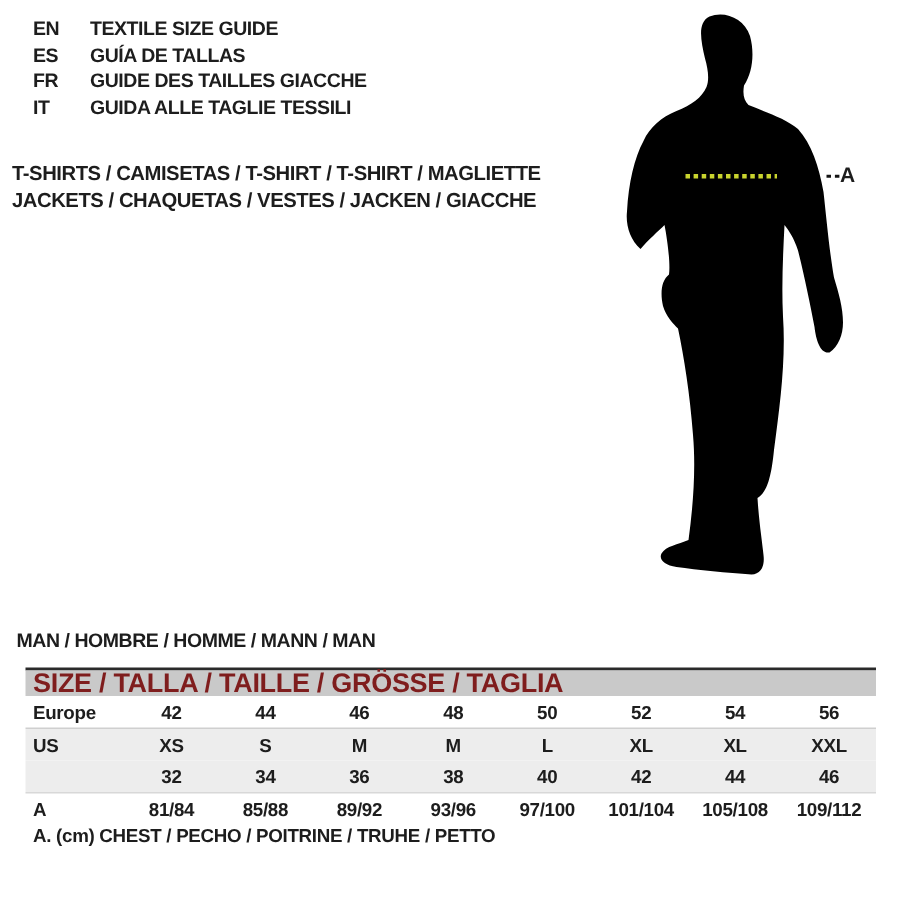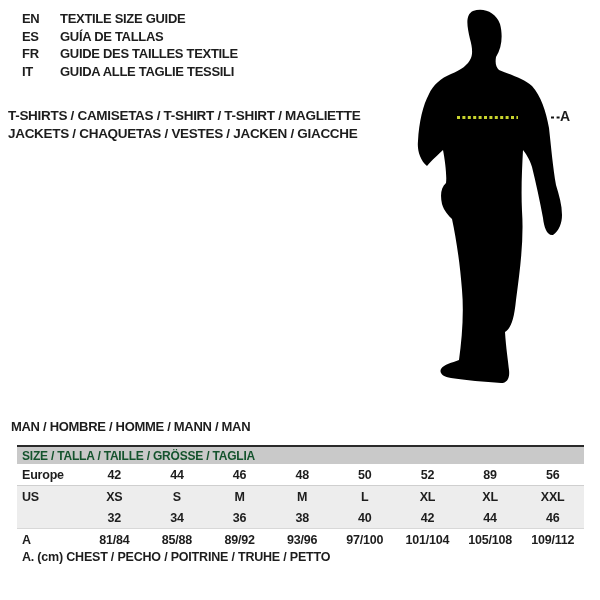--- a/index.html
+++ b/index.html
@@ -21,21 +21,21 @@
   .measure-label{position:absolute;left:560px;top:108px;font-size:14px;font-weight:bold;}
   
   .section-title{position:absolute;left:11px;top:419px;font-size:13px;font-weight:bold;letter-spacing:-0.3px;}
   
   .size-table{
     position:absolute;left:17px;top:445px;width:567px;
     border-top:2px solid #2a2a2a;font-weight:bold;letter-spacing:-0.2px;
   }
   .t-header{
     background:#c9c9c9;height:17px;display:flex;align-items:center;
-    padding-left:5px;font-size:12px;color:#14532d;
+    padding-left:5px;font-size:18px;color:#7f1d1d;
   }
   .t-row{
     display:grid;grid-template-columns:66px repeat(8,1fr);
     height:21px;align-items:center;font-size:12.5px;
   }
   .t-row .t-label{padding-left:5px;text-align:left;}
   .t-row .t-cell{text-align:center;}
   .row-white{background:#ffffff;}
   .row-stripe{background:#ededed;}
   .sep-below{border-bottom:1px solid #cfcfcf;}
@@ -50,21 +50,21 @@
   <div class="lang-row">
     <span class="lang-code">EN</span>
     <span class="lang-label">TEXTILE SIZE GUIDE</span>
   </div>
   <div class="lang-row">
     <span class="lang-code">ES</span>
     <span class="lang-label">GUÍA DE TALLAS</span>
   </div>
   <div class="lang-row">
     <span class="lang-code">FR</span>
-    <span class="lang-label">GUIDE DES TAILLES TEXTILE</span>
+    <span class="lang-label">GUIDE DES TAILLES GIACCHE</span>
   </div>
   <div class="lang-row">
     <span class="lang-code">IT</span>
     <span class="lang-label">GUIDA ALLE TAGLIE TESSILI</span>
   </div>
 </div>
 
 <div class="categories">
   <div>T-SHIRTS / CAMISETAS / T-SHIRT / T-SHIRT / MAGLIETTE</div>
   <div>JACKETS / CHAQUETAS / VESTES / JACKEN / GIACCHE</div>
@@ -118,21 +118,21 @@
   </div>
 
   <div class="t-row row-white sep-below">
     <span class="t-label">Europe</span>
     <span class="t-cell">42</span>
     <span class="t-cell">44</span>
     <span class="t-cell">46</span>
     <span class="t-cell">48</span>
     <span class="t-cell">50</span>
     <span class="t-cell">52</span>
-    <span class="t-cell">89</span>
+    <span class="t-cell">54</span>
     <span class="t-cell">56</span>
   </div>
 
   <div class="t-row row-stripe">
     <span class="t-label">US</span>
     <span class="t-cell">XS</span>
     <span class="t-cell">S</span>
     <span class="t-cell">M</span>
     <span class="t-cell">M</span>
     <span class="t-cell">L</span>

